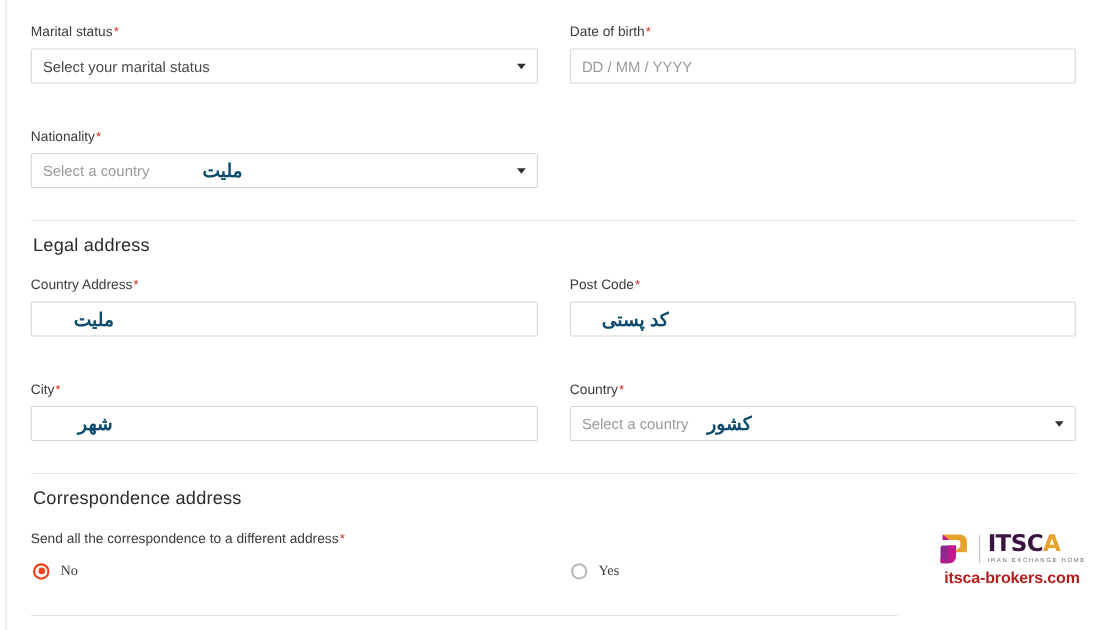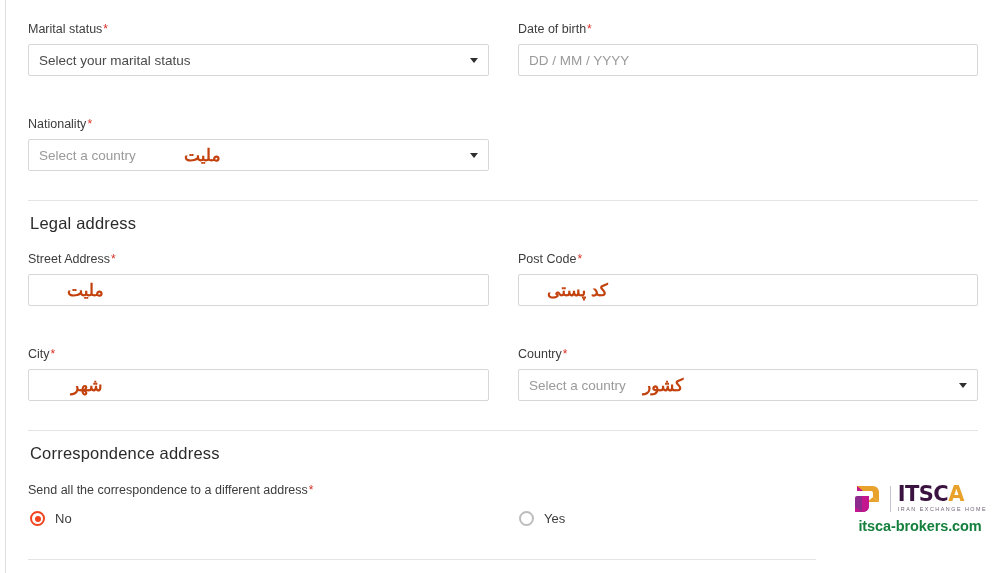--- a/index.html
+++ b/index.html
@@ -64,21 +64,21 @@
     right: 10px; top: 13px;
     width: 0; height: 0;
     border-left: 4.5px solid transparent;
     border-right: 4.5px solid transparent;
     border-top: 5px solid #2f2f2f;
   }
 
   
   .anno {
     position: absolute;
-    color: #c2410c;
+    color: #0c4a6e;
     font-weight: bold;
     font-size: 17px;
     line-height: 32px;
     direction: rtl;
     white-space: nowrap;
     z-index: 5;
   }
   .anno.inside { top: 0; height: 32px; }
 
   .section-title {
@@ -175,21 +175,21 @@
     margin-top: 2px;
     font-size: 16px;
     font-weight: bold;
     color: #111111;
     direction: rtl;
     line-height: 19px;
   }
   .logo-url {
     font-size: 14.5px;
     font-weight: bold;
-    color: #15803d;
+    color: #b91c1c;
     line-height: 17px;
     letter-spacing: -0.1px;
   }
 </style>
 </head>
 <body>
 
 <div id="page">
 
   <div class="left-rule"></div>
@@ -223,21 +223,21 @@
       <span class="caret"></span>
     </div>
   </div>
 
   <div class="divider" style="left:28px; top:200px; width:950px;"></div>
 
   <div class="section-title" style="left:30px; top:214px;">Legal address</div>
 
   <div class="field" style="left:28px; top:252px; width:461px;">
     <div class="field-label">
-      <span>Street Address</span><span class="req">*</span>
+      <span>Country Address</span><span class="req">*</span>
     </div>
     <div class="control">
       <span class="anno inside" style="left:38px;">ملیت</span>
     </div>
   </div>
 
   <div class="field" style="left:28px; top:347px; width:461px;">
     <div class="field-label">
       <span>City</span><span class="req">*</span>
     </div>
@@ -267,21 +267,21 @@
   </div>
 
   <div class="divider" style="left:28px; top:430px; width:950px;"></div>
 
   <div class="section-title" style="left:30px; top:444px;text-align:center;">Correspondence address</div>
 
   <div class="helper-text" style="left:28px; top:483px;">
     <span>Send all the correspondence to a different address</span><span class="req">*</span>
   </div>
 
-  <div class="radio-row" style="left:0; top:511px; width:965px; height:18px;">
+  <div class="radio-row" style="left:0; top:511px; width:965px; height:18px;font-family:Liberation Serif, serif;">
     <label class="radio on" style="left:30px; top:0;">
       <span class="radio-mark"></span>
       <span class="radio-label">No</span>
     </label>
     <label class="radio" style="left:519px; top:0;">
       <span class="radio-mark"></span>
       <span class="radio-label">Yes</span>
     </label>
   </div>
 

